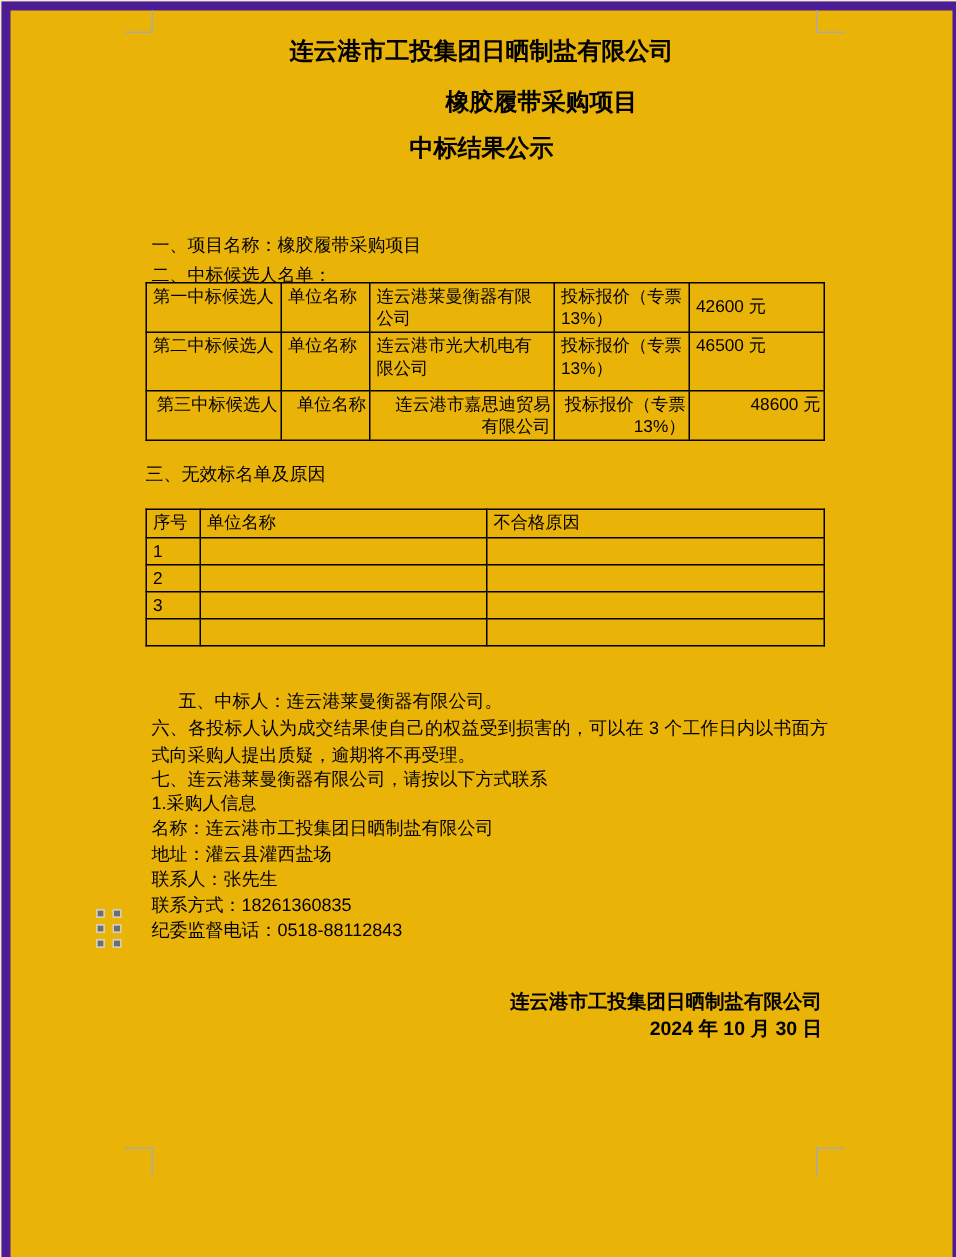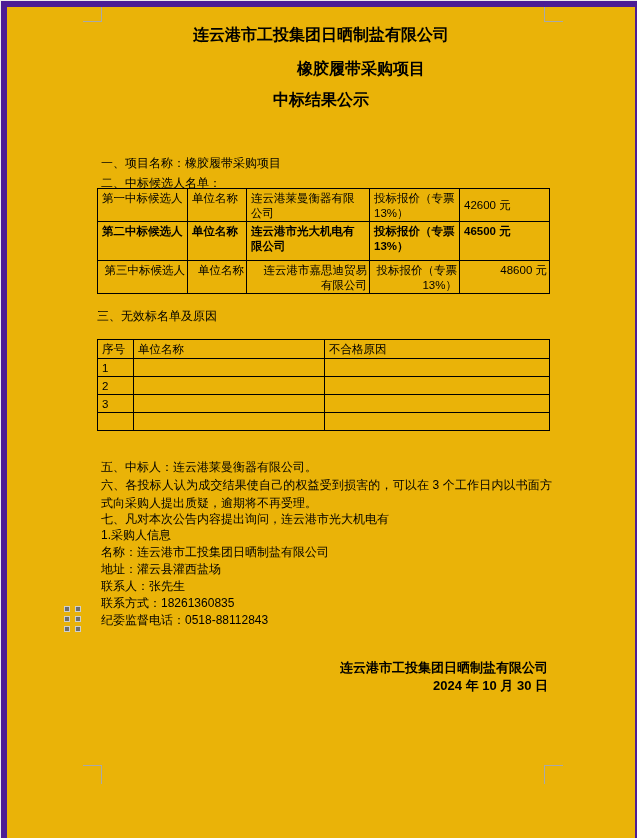--- a/index.html
+++ b/index.html
@@ -54,21 +54,21 @@
     <tbody>
         <tr style="height:33px;">
       <td>第一中标候选人</td>
       <td>单位名称</td>
       <td class="wrap">连云港莱曼衡器有限
 公司</td>
       <td class="wrap">投标报价（专票
 13%）</td>
       <td class="v-mid">42600 元</td>
     </tr>
-    <tr style="height:39px;font-weight:bold;">
+    <tr style="height:39px;">
       <td>第二中标候选人</td>
       <td>单位名称</td>
       <td class="wrap">连云港市光大机电有
 限公司</td>
       <td class="wrap">投标报价（专票
 13%）</td>
       <td>46500 元</td>
     </tr>
     <tr style="height:32px;text-align:right;">
       <td>第三中标候选人</td>
@@ -112,23 +112,23 @@
       <td></td>
     </tr>
     <tr style="height:18px;">
       <td></td>
       <td></td>
       <td></td>
     </tr>
   </tbody>
     </table>
 
-  <div class="line" style="left:94px;top:453px;text-align:center;">五、中标人：连云港莱曼衡器有限公司。</div>
+  <div class="line" style="left:112px;top:453px;text-align:center;">五、中标人：连云港莱曼衡器有限公司。</div>
   <div class="para" style="left:94px;top:470px;width:451px;">六、各投标人认为成交结果使自己的权益受到损害的，可以在 3 个工作日内以书面方式向采购人提出质疑，逾期将不再受理。</div>
-  <div class="line" style="left:94px;top:505px;">七、凡对本次公告内容提出询问，连云港市光大机电有</div>
+  <div class="line" style="left:94px;top:505px;">七、连云港莱曼衡器有限公司，请按以下方式联系</div>
   <div class="line" style="left:94px;top:521px;">1.采购人信息</div>
   <div class="line" style="left:94px;top:538px;">名称：连云港市工投集团日晒制盐有限公司</div>
   <div class="line" style="left:94px;top:555px;">地址：灌云县灌西盐场</div>
   <div class="line" style="left:94px;top:572px;">联系人：张先生</div>
   <div class="line" style="left:94px;top:589px;">联系方式：18261360835</div>
   <div class="line" style="left:94px;top:606px;">纪委监督电话：0518-88112843</div>
 
   <div class="handle">
     <i></i>
       <i></i>

